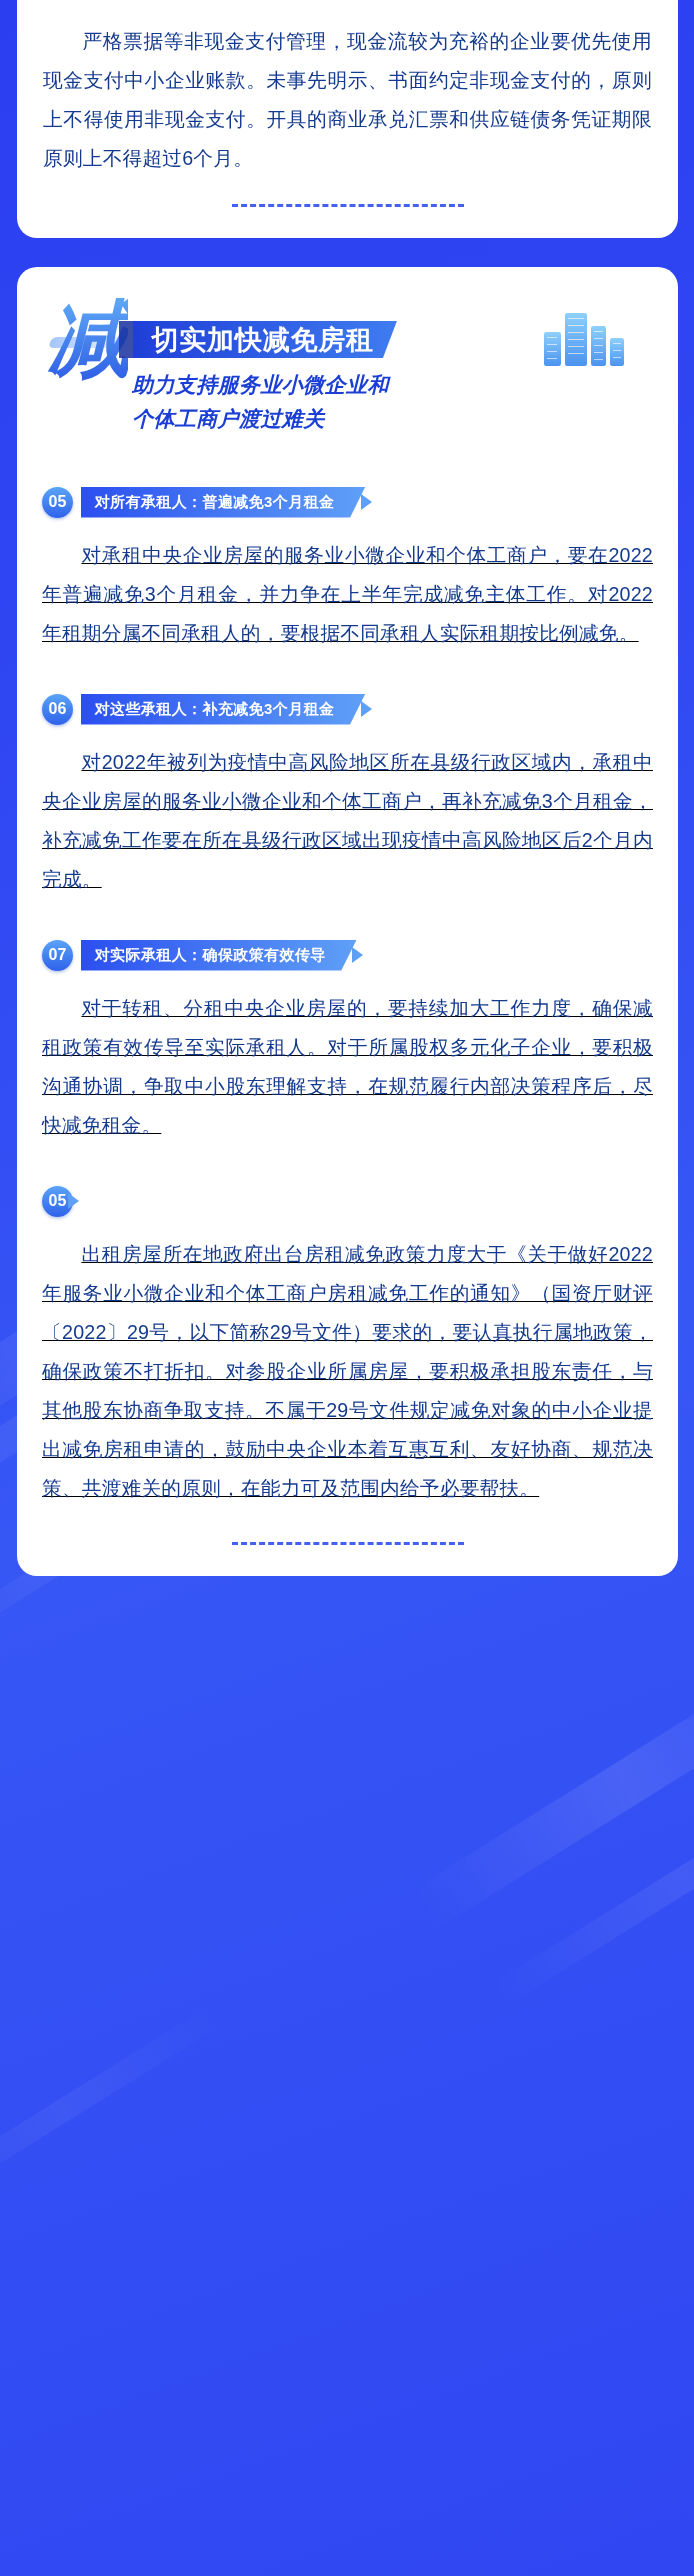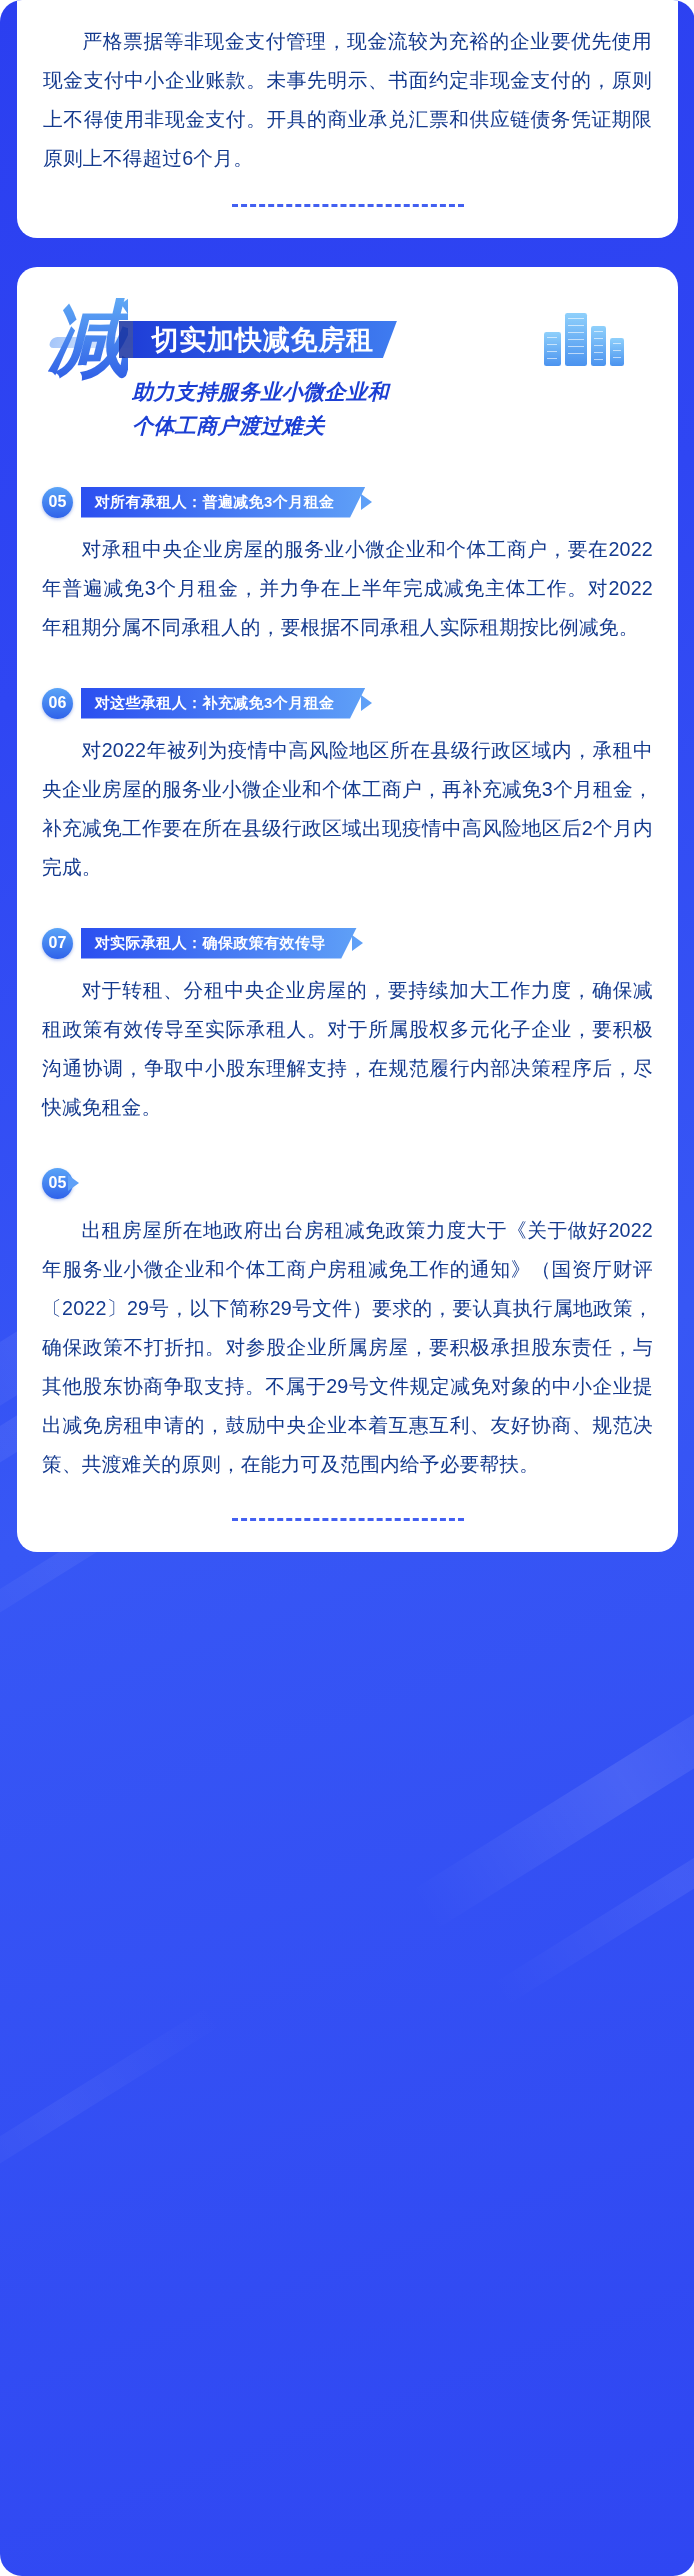--- a/index.html
+++ b/index.html
@@ -10,21 +10,20 @@
   body {
     width: 695px;
     font-family: "Liberation Sans", sans-serif;
   }
   .page {
     position: relative;
     width: 695px;
     min-height: 2576px;
     background: linear-gradient(160deg, #2b3ff0 0%, #2f46f3 25%, #3757f5 55%, #2f46f2 100%);
     overflow: hidden;
-    border-radius: 22px;
   }
   
   .bg-streak {
     position: absolute;
     background: linear-gradient(90deg, rgba(255,255,255,0.00), rgba(255,255,255,0.10), rgba(255,255,255,0.00));
     transform: rotate(-32deg);
     pointer-events: none;
   }
   .streak-1 { left: -154px; top: 1274px; width: 541px; height: 54px; }
   .streak-2 { left: -185px; top: 1390px; width: 494px; height: 31px; opacity: .8; }
@@ -151,21 +150,21 @@
     content: "";
     position: absolute;
     left: 3.1px; right: 3.1px; top: 4.6px; bottom: 6.2px;
     background-image: linear-gradient(to bottom, rgba(255,255,255,.75) 1.5px, rgba(255,255,255,0) 1.5px);
     background-size: 100% 7px;
     opacity: .8;
   }
   .sub-title {
     position: absolute;
     left: 90px;
-    top: 72px;
+    top: 65px;
     color: #1b3fd4;
     font-size: 21px;
     font-weight: 700;
     font-style: italic;
     line-height: 34px;
     letter-spacing: 0.4px;
   }
 
   
   .section {
@@ -206,21 +205,22 @@
     clip-path: polygon(0 0, 100% 0, calc(100% - 15.4px) 100%, 0 100%);
   }
   .sec-arrow {
     width: 0; height: 0;
     margin-left: -4.6px;
     border-top: 8.5px solid transparent;
     border-bottom: 8.5px solid transparent;
     border-left: 11.6px solid #5fa0f7;
   }
   .sec-body {
-    margin-top: 12px;
+    margin-top: 18px;
+    text-decoration: underline;
   }
 
   
   .dash-divider.bottom { margin-top: 34px; }
 </style>
 </head>
 <body>
 
 <div class="page">
 

